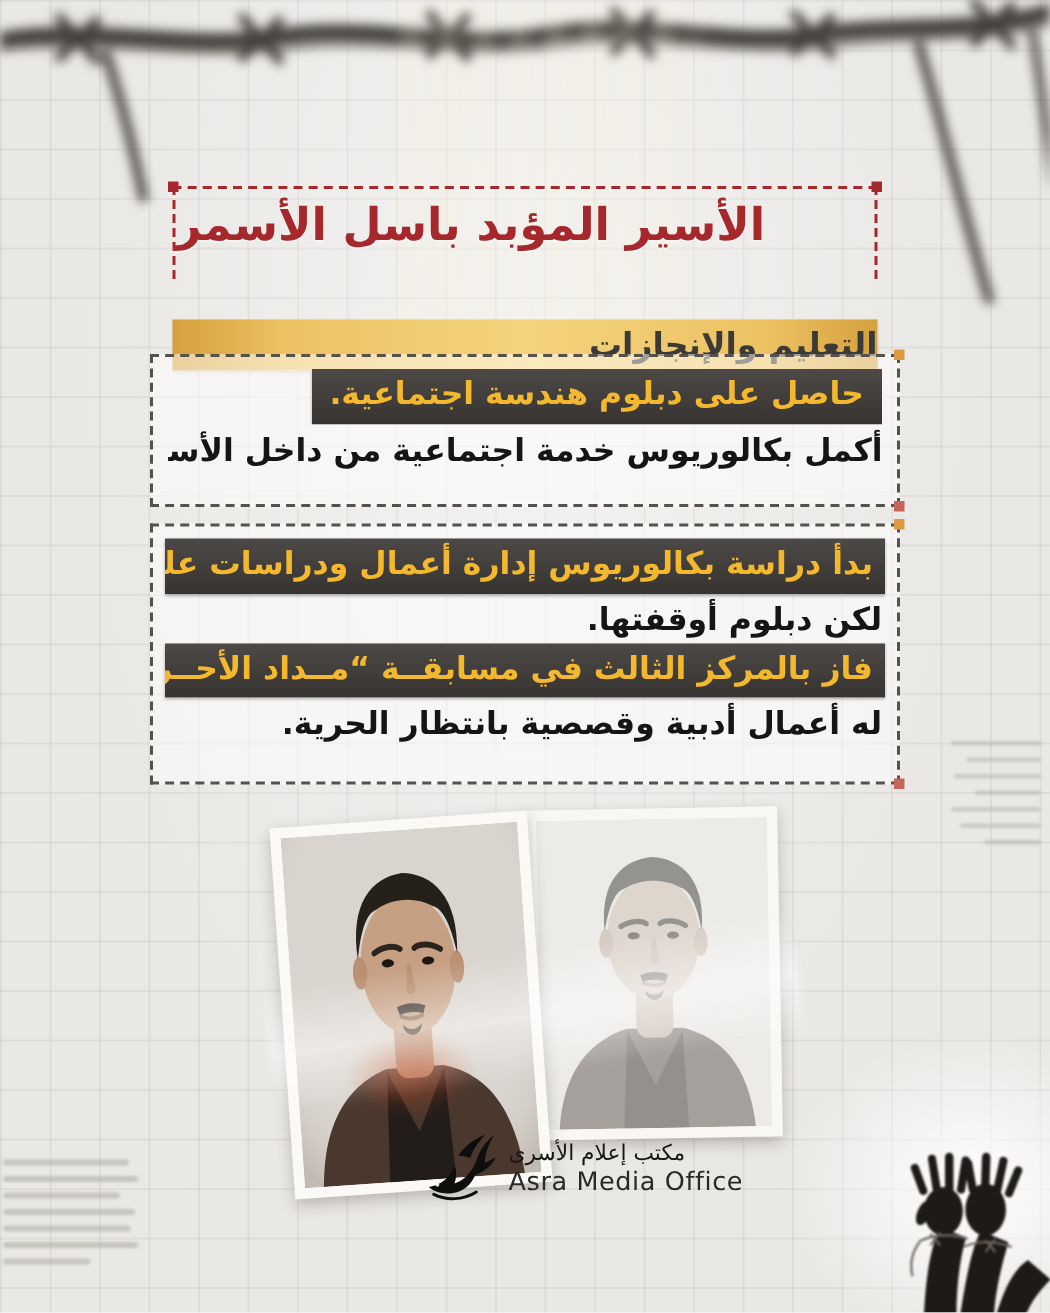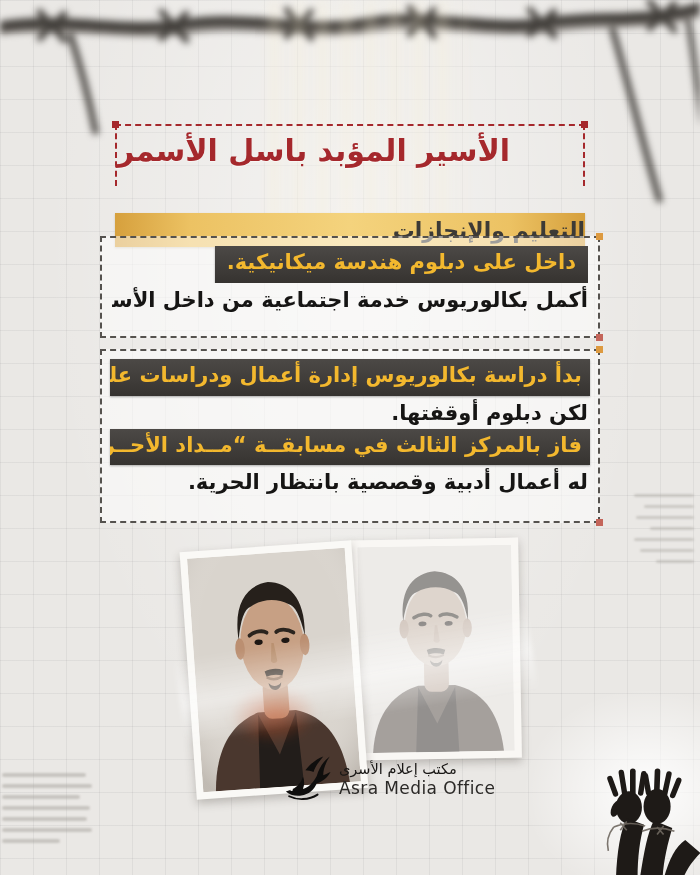--- a/index.html
+++ b/index.html
@@ -140,21 +140,21 @@
 
   <div class="title-box">
     <div class="title-text">الأسير المؤبد باسل الأسمر</div>
   </div>
   <div class="banner">
     <span>التعليم والإنجازات</span>
   </div>
 
   <div class="tblock block-edu">
     <div class="tline">
-      <span class="hl">داخل على دبلوم هندسة ميكانيكية.</span>
+      <span class="hl">حاصل على دبلوم هندسة اجتماعية.</span>
     </div>
     <div class="tline mt">أكمل بكالوريوس خدمة اجتماعية من داخل الأسر.</div>
   </div>
 
   <div class="tblock block-ach">
     <div class="tline hl-full">بدأ دراسة بكالوريوس إدارة أعمال ودراسات عليـــا</div>
     <div class="tline">لكن دبلوم أوقفتها.</div>
     <div class="tline hl-full">فاز بالمركز الثالث في مسابقــة “مــداد الأحــرار”</div>
     <div class="tline">له أعمال أدبية وقصصية بانتظار الحرية.</div>
   </div>

